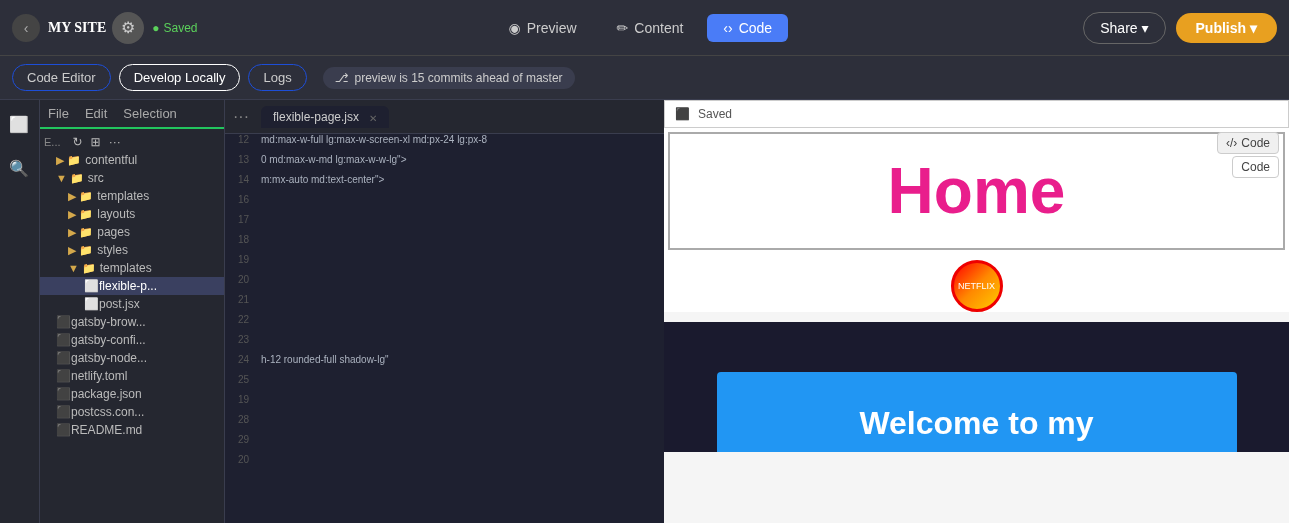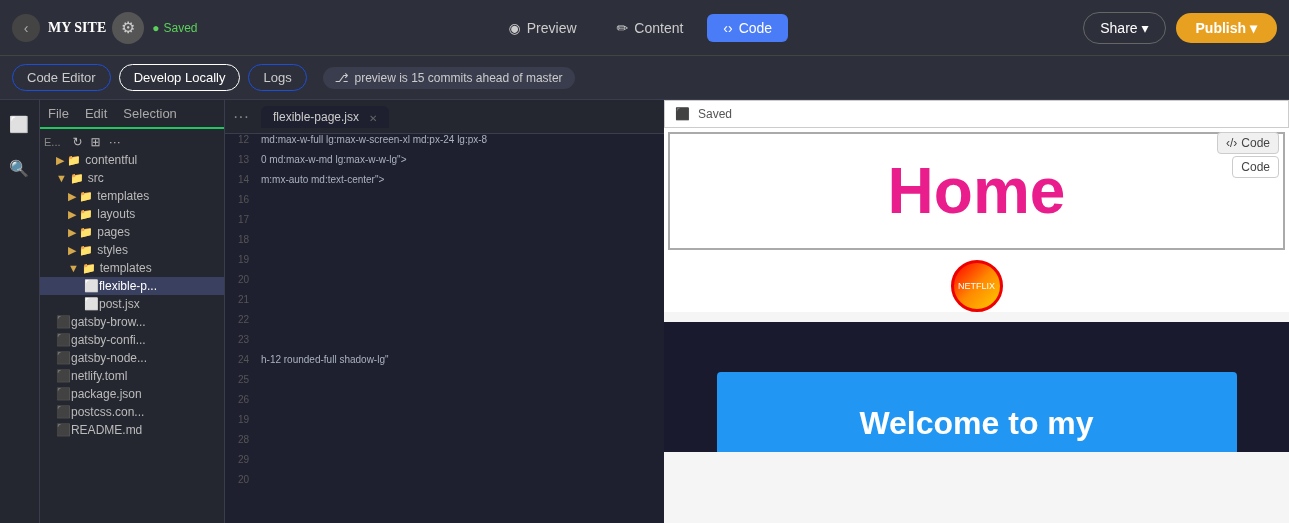--- a/index.html
+++ b/index.html
@@ -370,24 +370,20 @@
       </div>
       <div class="code-line">
         <span class="line-num">24</span>
         <span class="line-code">h-12 rounded-full shadow-lg"</span>
       </div>
       <div class="code-line">
         <span class="line-num">25</span>
         <span class="line-code"></span>
       </div>
       <div class="code-line">
-        <span class="line-num">26</span>
-        <span class="line-code"></span>
-      </div>
-      <div class="code-line">
         <span class="line-num">19</span>
         <span class="line-code"></span>
       </div>
       <div class="code-line">
         <span class="line-num">28</span>
         <span class="line-code"></span>
       </div>
       <div class="code-line">
         <span class="line-num">29</span>
         <span class="line-code"></span>

